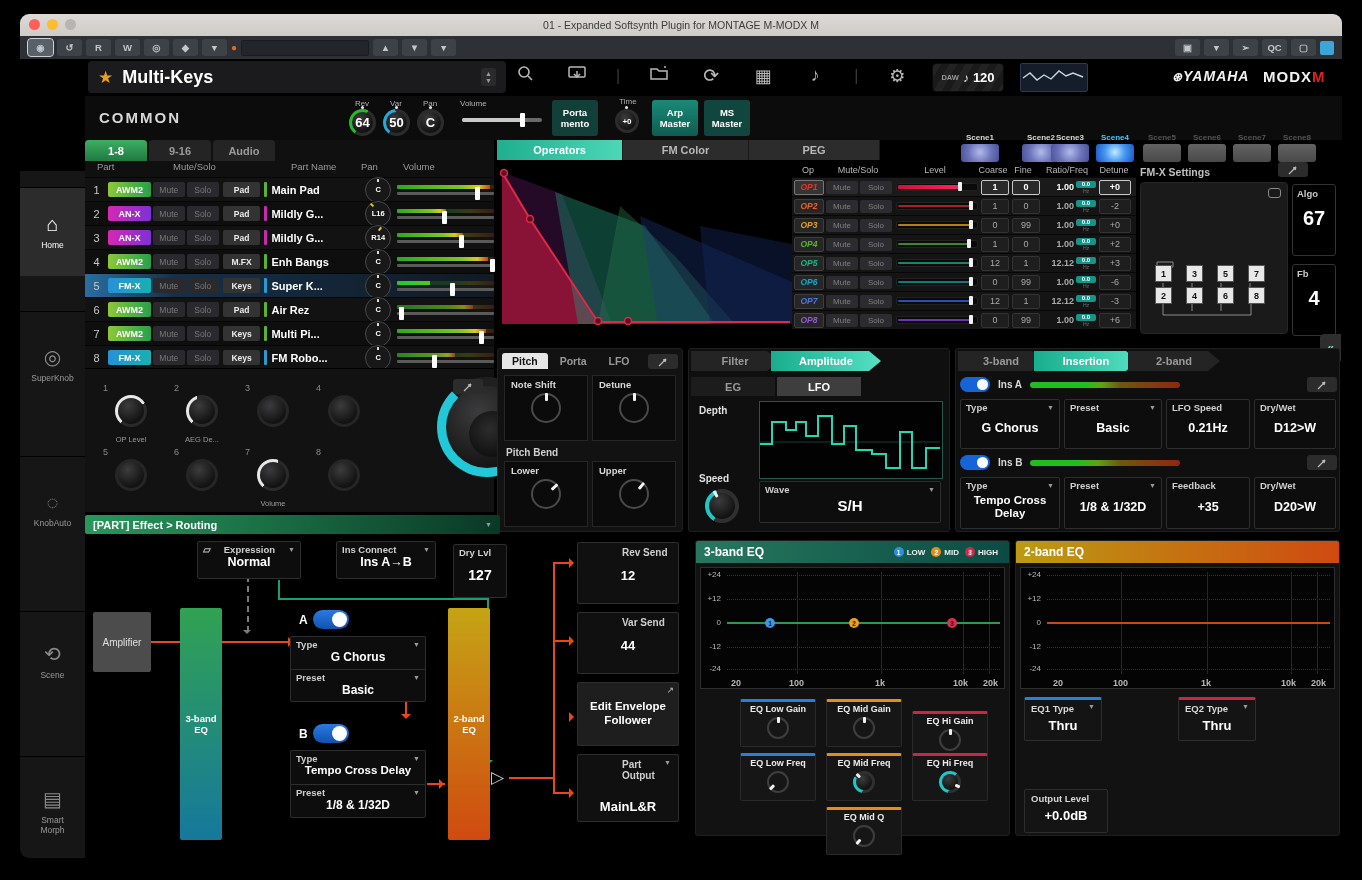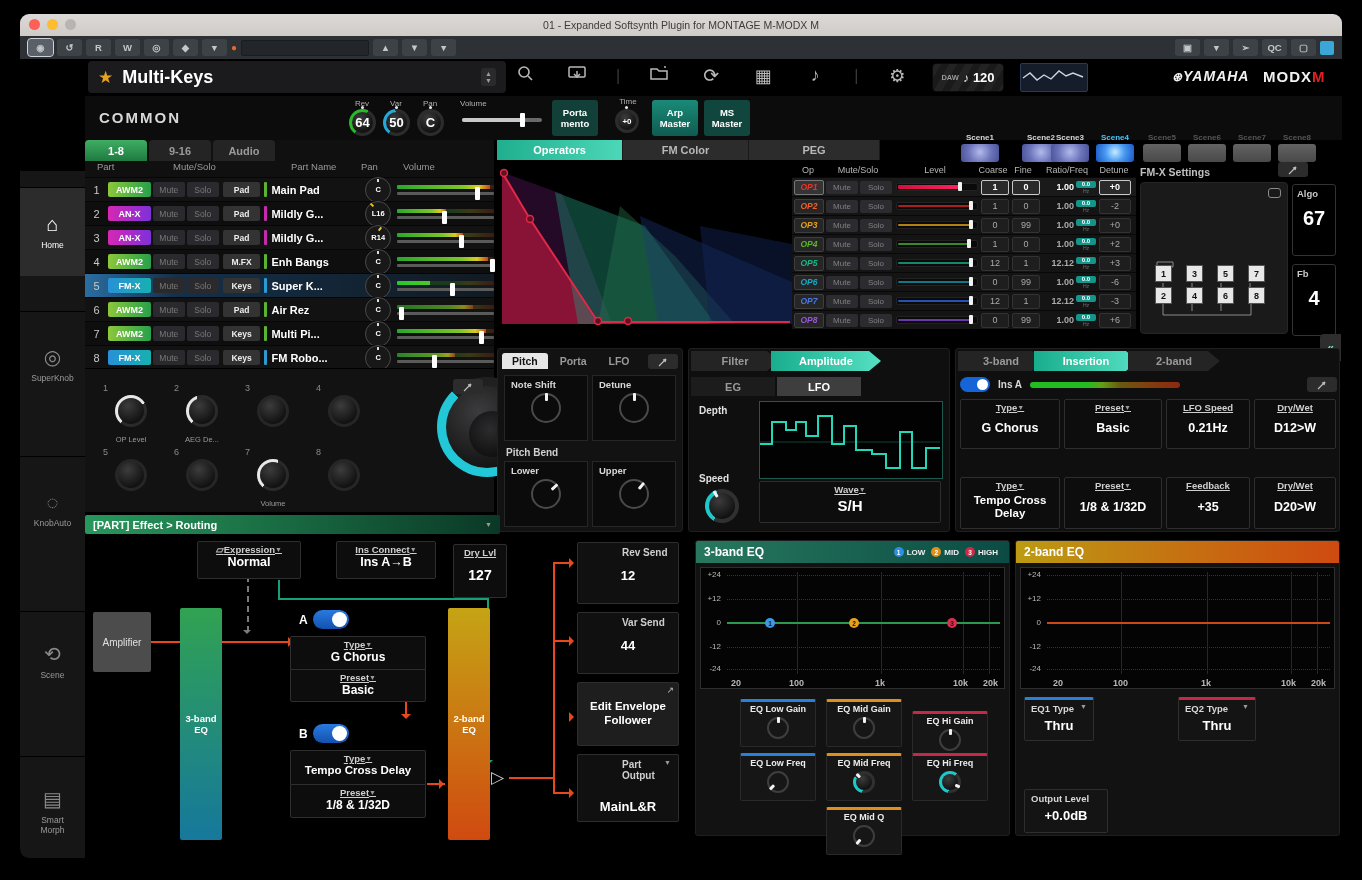--- a/index.html
+++ b/index.html
@@ -139,21 +139,21 @@
   .algocell{width:15px;height:15px;background:#e8e8e8;border:1px solid #555;color:#111;font-size:9px;font-weight:bold;
             display:flex;align-items:center;justify-content:center;}
   .fmval{position:absolute;left:152px;width:44px;height:72px;background:#000;border:1px solid #333;border-radius:3px;padding:3px 4px;box-sizing:border-box;}
   .fmval .l{color:#c8c8c8;font-size:9.5px;font-weight:bold;}
   .fmval .v{color:#fff;font-size:20px;font-weight:bold;text-align:center;margin-top:8px;}
   .collapse{position:absolute;left:1300px;top:320px;width:21px;height:27px;background:#2e2e2e;border-radius:4px 0 0 4px;
             color:#7adcc4;font-size:12px;font-weight:bold;display:flex;align-items:center;justify-content:center;}
   
   .panel{position:absolute;background:#121212;border:1px solid #1f1f1f;border-radius:3px;box-sizing:border-box;}
   .fieldbox{position:absolute;background:#0d0d0d;border:1px solid #2e2e2e;border-radius:2px;box-sizing:border-box;padding:2px 5px;}
-  .flabel{color:#cfcfcf;font-size:9.5px;font-weight:bold;display:flex;justify-content:center;align-items:center;text-decoration:underline;}
+  .flabel{color:#cfcfcf;font-size:9.5px;font-weight:bold;display:flex;justify-content:space-between;align-items:center;}
   .fvalue{color:#fff;font-weight:bold;font-size:12.5px;text-align:center;}
   .carat{color:#9a9a9a;font-size:7px;}
   
   .pitchtabs{display:flex;align-items:flex-end;height:20px;padding-left:4px;gap:2px;}
   .ptab2{padding:2px 10px;font-size:10.5px;font-weight:bold;color:#9a9a9a;border-radius:3px 3px 0 0;}
   .ptab2.active{background:#e6e6e6;color:#141414;}
   .knobbox{position:absolute;background:#0b0b0b;border:1px solid #262626;box-sizing:border-box;padding:3px 6px;}
   .knobbox .kl{color:#d8d8d8;font-size:9.5px;font-weight:bold;}
   .sknob{position:relative;width:30px;height:30px;margin:3px auto 0;}
   .sknob .rim{position:absolute;inset:0;border-radius:50%;border:2px solid #4a4a4a;box-sizing:border-box;}
@@ -1018,20 +1018,32 @@
           </div>
       <div class="fvalue" style="margin-top:8px;">0.21Hz</div>
     </div>
     <div class="fieldbox" style="left:298px;top:50px;width:82px;height:50px;">
       <div class="flabel">
             <span>Dry/Wet</span>
           </div>
       <div class="fvalue" style="margin-top:8px;">D12&gt;W</div>
     </div>
 
+    <div class="abs" style="left:4px;top:106px;width:377px;display:flex;align-items:center;gap:8px;">
+      <div class="instoggle">
+            <i></i>
+          </div>
+      <span class="inslabel">Ins B</span>
+      <div class="insmeter" style="background:linear-gradient(90deg,#21bd21 0 32%,#63a014 45%,#6a5a10 60%,#80400f 78%,#8f2810 100%);"></div>
+      <div class="editbtn" style="position:static;margin-left:auto;">
+        <svg width="10" height="10" viewBox="0 0 10 10">
+              <path d="M1,9 L8,2 M8,2 l-1,3 M8,2 l-3,1" stroke="#bbb" stroke-width="1.2" fill="none"></path>
+            </svg>
+      </div>
+    </div>
     <div class="fieldbox" style="left:4px;top:128px;width:100px;height:52px;">
       <div class="flabel">
             <span>Type</span>
             <span class="carat">▼</span>
           </div>
       <div class="fvalue" style="font-size:11.5px;margin-top:3px;line-height:13px;">Tempo Cross Delay</div>
     </div>
     <div class="fieldbox" style="left:108px;top:128px;width:98px;height:52px;">
       <div class="flabel">
             <span>Preset</span>
@@ -1301,21 +1313,21 @@
       <div class="vgrid" style="left:186px;"></div>
       <div class="vgrid" style="left:270px;"></div>
       <div class="vgrid" style="left:296px;"></div>
       <div class="zeroline" style="top:54px;background:#cc4818;"></div>
       <span class="xlab" style="left:32px;bottom:0;">20</span>
       <span class="xlab" style="left:92px;bottom:0;">100</span>
       <span class="xlab" style="left:180px;bottom:0;">1k</span>
       <span class="xlab" style="left:260px;bottom:0;">10k</span>
       <span class="xlab" style="left:290px;bottom:0;">20k</span>
     </div>
-    <div class="typebox" style="left:8px;top:156px;width:70px;height:44px;border-top:3px solid #2880d8;">
+    <div class="typebox" style="left:8px;top:156px;width:78px;height:44px;border-top:3px solid #2880d8;">
       <div class="tl">
             <span>EQ1 Type</span>
             <span class="carat">▼</span>
           </div>
       <div class="tv">Thru</div>
     </div>
     <div class="typebox" style="left:162px;top:156px;width:78px;height:44px;border-top:3px solid #c82848;">
       <div class="tl">
             <span>EQ2 Type</span>
             <span class="carat">▼</span>

